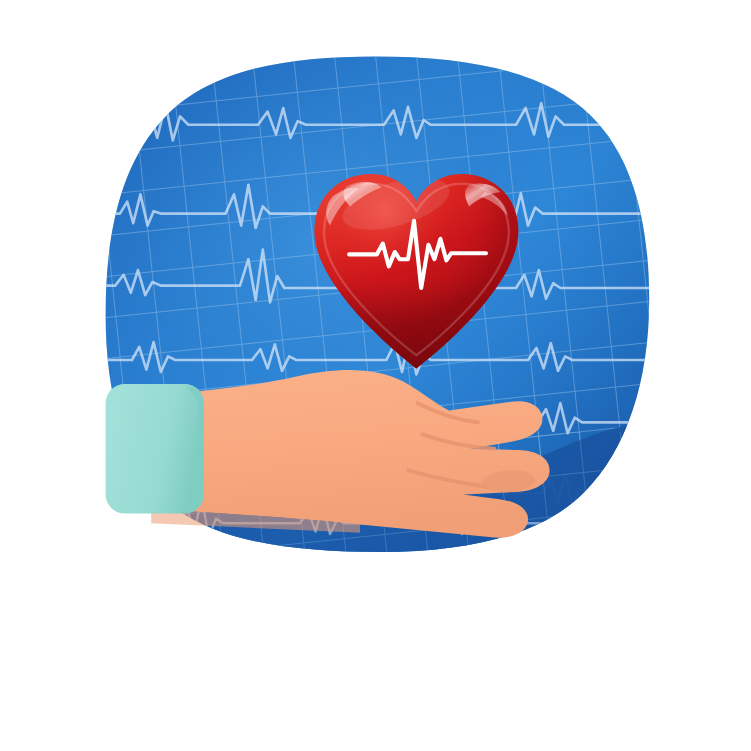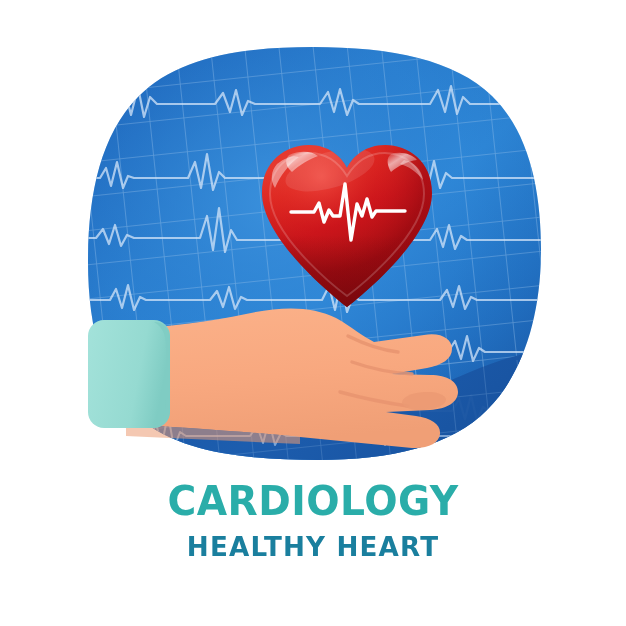--- a/index.html
+++ b/index.html
@@ -269,18 +269,14 @@
                l6 56
                l6 -36
                l5 12
                l5 -17
                l5 18
                l4 -6
                h29" fill="none" stroke="#ffffff" stroke-width="3.4" stroke-linejoin="round" stroke-linecap="round"></path>
     </g>
   </svg>
 
-  <div class="caption-block">
-    <div class="title-main">CARDIOLOGY</div>
-    <div class="title-sub">HEALTHY HEART</div>
-  </div>
 
 </div>
 
 </body></html>

